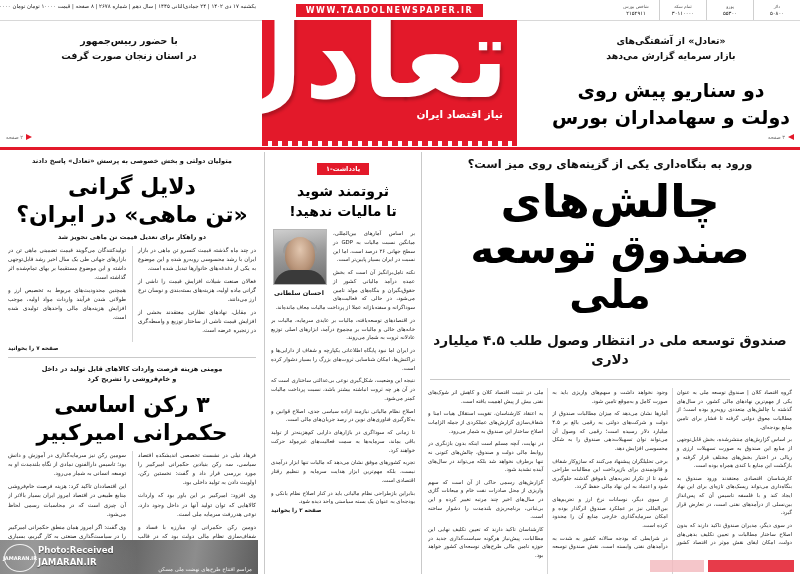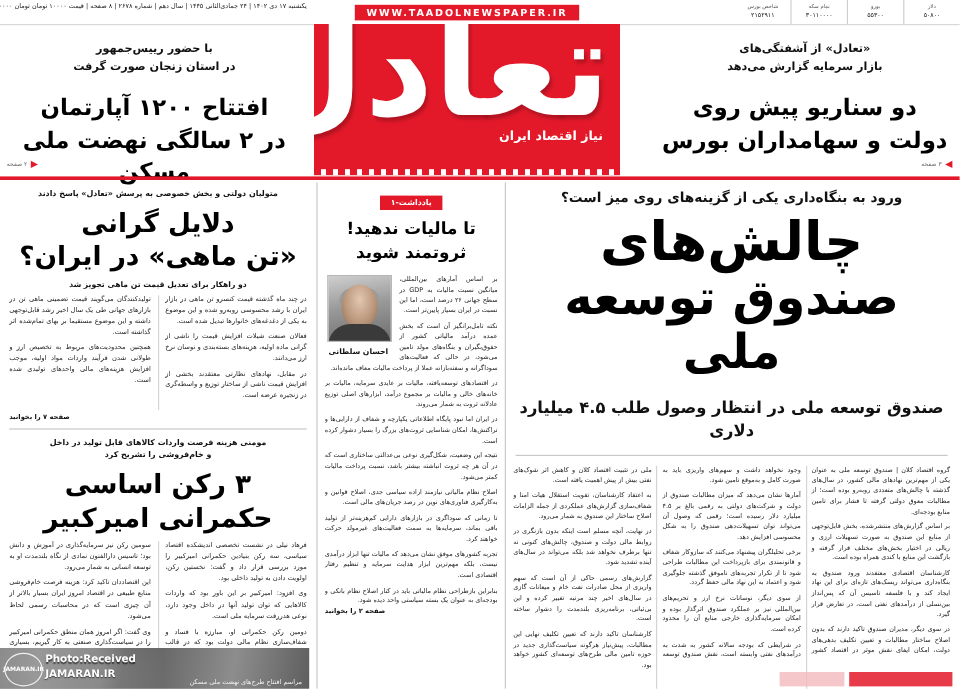--- a/index.html
+++ b/index.html
@@ -270,24 +270,20 @@
       </div>
     </div>
   </div>
 
   <div class="masthead-row">
 
     <div class="head-teaser left">
       <div class="ht-kicker">
         <div>با حضور رییس‌جمهور</div>
         <div>در استان زنجان صورت گرفت</div>
-      </div>
-      <div class="ht-title">
-        <div>افتتاح ۱۲۰۰ آپارتمان</div>
-        <div>در ۲ سالگی نهضت ملی مسکن</div>
       </div>
       <div class="ht-flag">
         <span class="tri"></span>
         <span>۲ صفحه</span>
       </div>
     </div>
 
     <div class="logo-box">
       <div class="logo-word">تعادل</div>
       <div class="logo-tag">نیاز اقتصاد ایران</div>
@@ -338,22 +334,22 @@
       </div>
       <div class="bottom-red-2"></div>
       <div class="bottom-red"></div>
     </div>
 
     <div class="col-mid">
       <div class="note-badge-wrap">
         <span class="note-badge">یادداشت-۱</span>
       </div>
       <div class="note-title">
+        <div>ثروتمند شوید</div>
         <div>تا مالیات ندهید!</div>
-        <div>ثروتمند شوید</div>
       </div>
 
       <div class="note-body">
         <div class="note-author-box">
           <div class="note-photo">
             <div class="hair"></div>
             <div class="face"></div>
             <div class="shoulders"></div>
           </div>
           <div class="note-author">احسان سلطانی</div>

